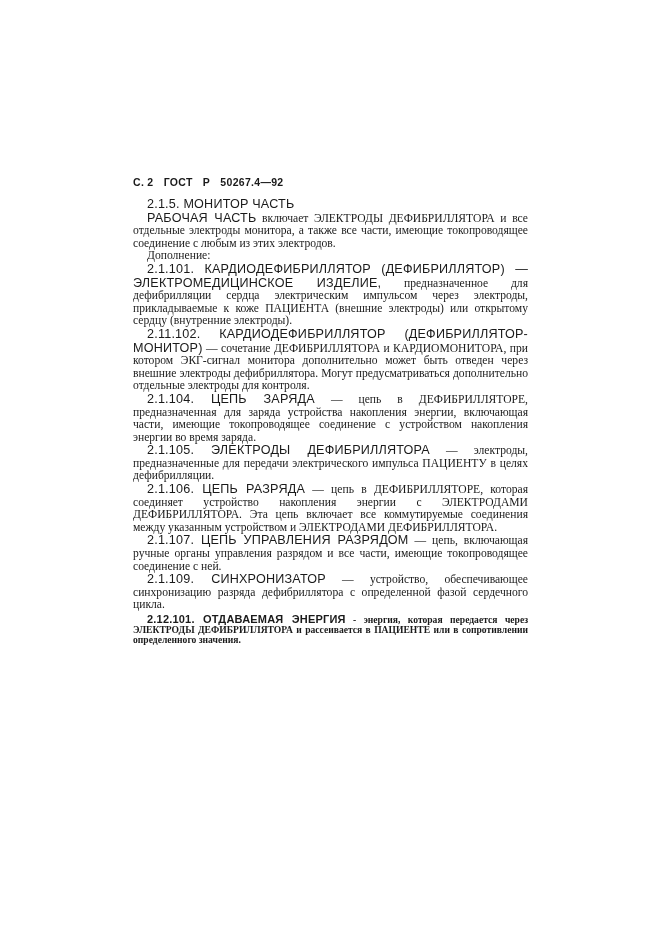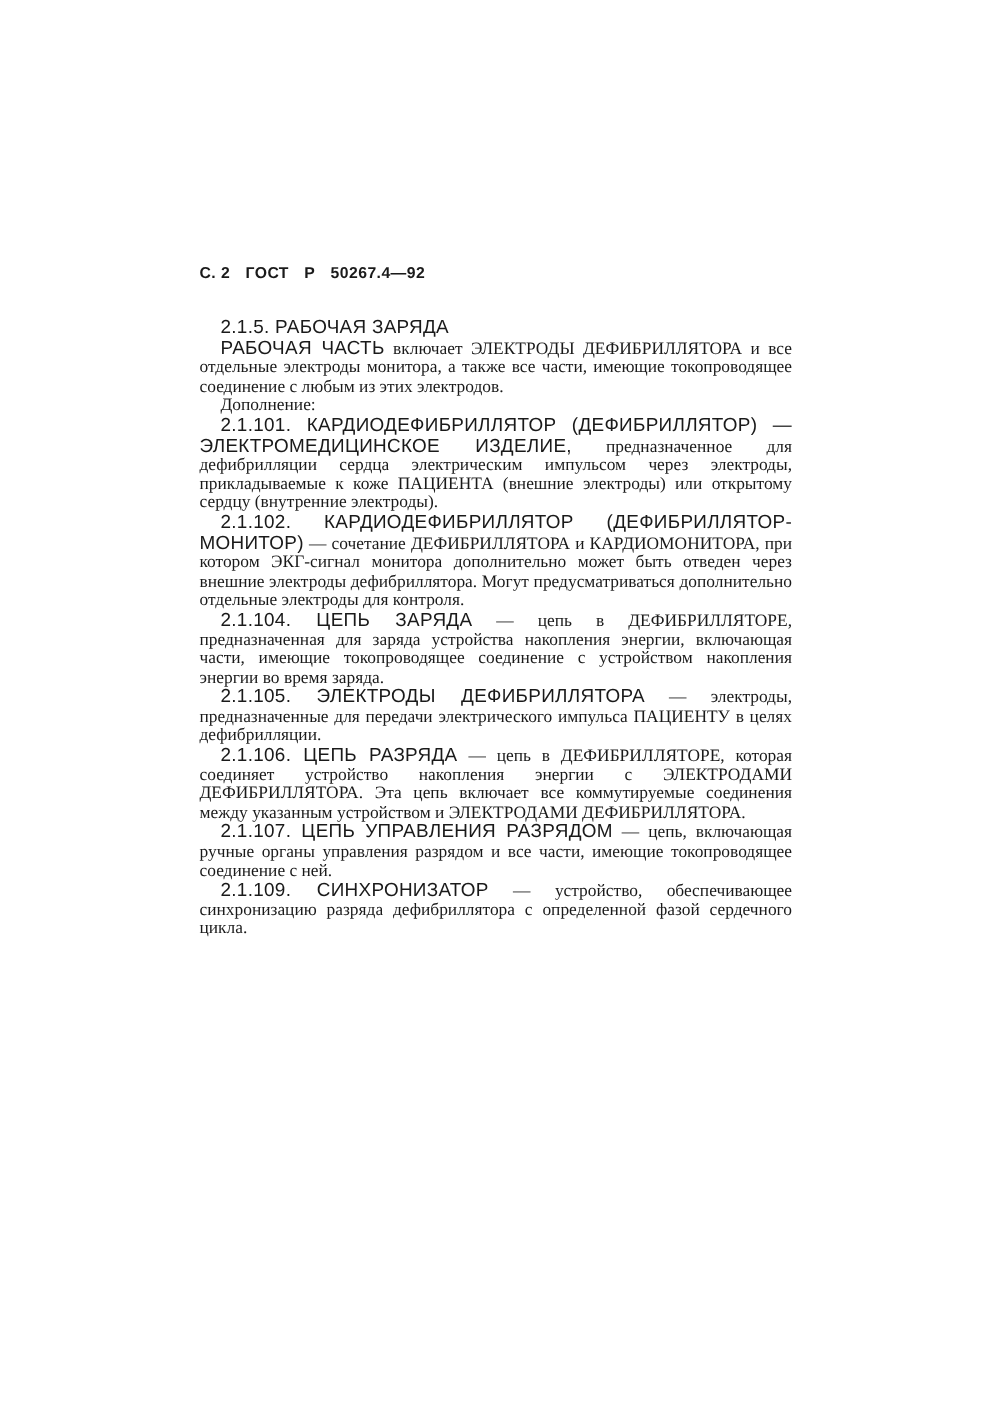--- a/index.html
+++ b/index.html
@@ -1,41 +1,42 @@
 <!DOCTYPE html>
 <html><head>
 <meta charset="utf-8">
 <style>
   html, body { margin: 0; padding: 0; background: #ffffff; }
   body { width: 661px; height: 935px; position: relative; overflow: hidden; color: #1a1a1a; }
   .page { position: absolute; left: 133px; top: 176px; width: 395px; }
-  .header { font-family: "Liberation Sans", sans-serif; font-weight: bold; font-size: 10.5px; letter-spacing: 0.3px; margin-bottom: 24px; }
+  .header { font-family: "Liberation Sans", sans-serif; font-weight: bold; font-size: 10.5px; letter-spacing: 0.3px; margin-bottom: 10px; }
   .header span { margin-right: 7px; }
   .body { font-family: "Liberation Serif", serif; font-size: 11.6px; line-height: 12.6px; text-align: justify; }
   .p { margin: 0; text-indent: 14px; }
   .term { font-family: "Liberation Sans", sans-serif; font-size: 12.6px; letter-spacing: 0.2px; }
   .small { font-family: "Liberation Serif", serif; font-size: 9.6px; line-height: 10px; font-weight: bold; margin-top: 2px; }
   .small .term { font-size: 11px; font-weight: bold; }
 </style>
 </head>
 <body>
 
 <div class="page">
   <div class="header">
     <span>С. 2</span>
     <span>ГОСТ</span>
     <span>Р</span>
     <span>50267.4—92</span>
   </div>
 
   <div class="body">
-    <p class="p"><span class="term">2.1.5. РАБОЧАЯ ЗАРЯДА</span></p>
+    <p class="p"><span class="term">2.1.5. МОНИТОР ЧАСТЬ</span></p>
     <p class="p"><span class="term">РАБОЧАЯ ЧАСТЬ</span><span> включает ЭЛЕКТРОДЫ ДЕФИБРИЛЛЯТОРА и все отдельные электроды монитора, а также все части, имеющие токопроводящее соединение с любым из этих электродов.</span></p>
     <p class="p">Дополнение:</p>
     <p class="p"><span class="term">2.1.101. КАРДИОДЕФИБРИЛЛЯТОР (ДЕФИБРИЛЛЯТОР) — ЭЛЕКТРОМЕДИЦИНСКОЕ ИЗДЕЛИЕ,</span><span> предназначенное для дефибрилляции сердца электрическим импульсом через электроды, прикладываемые к коже ПАЦИЕНТА (внешние электроды) или открытому сердцу (внутренние электроды).</span></p>
-    <p class="p"><span class="term">2.1.102. КАРДИОДЕФИБРИЛЛЯТОР (ДЕФИБРИЛЛЯТОР-МОНИТОР)</span><span> — сочетание ДЕФИБРИЛЛЯТОРА и КАРДИОМОНИТОРА, при котором ЭКГ-сигнал монитора дополнительно может быть отведен через внешние электроды дефибриллятора. Могут предусматриваться дополнительно отдельные электроды для контроля.</span></p>
+    <p class="p"><span class="term">2.11.102. КАРДИОДЕФИБРИЛЛЯТОР (ДЕФИБРИЛЛЯТОР-МОНИТОР)</span><span> — сочетание ДЕФИБРИЛЛЯТОРА и КАРДИОМОНИТОРА, при котором ЭКГ-сигнал монитора дополнительно может быть отведен через внешние электроды дефибриллятора. Могут предусматриваться дополнительно отдельные электроды для контроля.</span></p>
     <p class="p"><span class="term">2.1.104. ЦЕПЬ ЗАРЯДА</span><span> — цепь в ДЕФИБРИЛЛЯТОРЕ, предназначенная для заряда устройства накопления энергии, включающая части, имеющие токопроводящее соединение с устройством накопления энергии во время заряда.</span></p>
     <p class="p"><span class="term">2.1.105. ЭЛЕКТРОДЫ ДЕФИБРИЛЛЯТОРА</span><span> — электроды, предназначенные для передачи электрического импульса ПАЦИЕНТУ в целях дефибрилляции.</span></p>
     <p class="p"><span class="term">2.1.106. ЦЕПЬ РАЗРЯДА</span><span> — цепь в ДЕФИБРИЛЛЯТОРЕ, которая соединяет устройство накопления энергии с ЭЛЕКТРОДАМИ ДЕФИБРИЛЛЯТОРА. Эта цепь включает все коммутируемые соединения между указанным устройством и ЭЛЕКТРОДАМИ ДЕФИБРИЛЛЯТОРА.</span></p>
     <p class="p"><span class="term">2.1.107. ЦЕПЬ УПРАВЛЕНИЯ РАЗРЯДОМ</span><span> — цепь, включающая ручные органы управления разрядом и все части, имеющие токопроводящее соединение с ней.</span></p>
     <p class="p"><span class="term">2.1.109. СИНХРОНИЗАТОР</span><span> — устройство, обеспечивающее синхронизацию разряда дефибриллятора с определенной фазой сердечного цикла.</span></p>
+    <p class="p small"><span class="term">2.12.101. ОТДАВАЕМАЯ ЭНЕРГИЯ</span><span> - энергия, которая передается через ЭЛЕКТРОДЫ ДЕФИБРИЛЛЯТОРА и рассеивается в ПАЦИЕНТЕ или в сопротивлении определенного значения.</span></p>
   </div>
 </div>
 
 </body></html>

